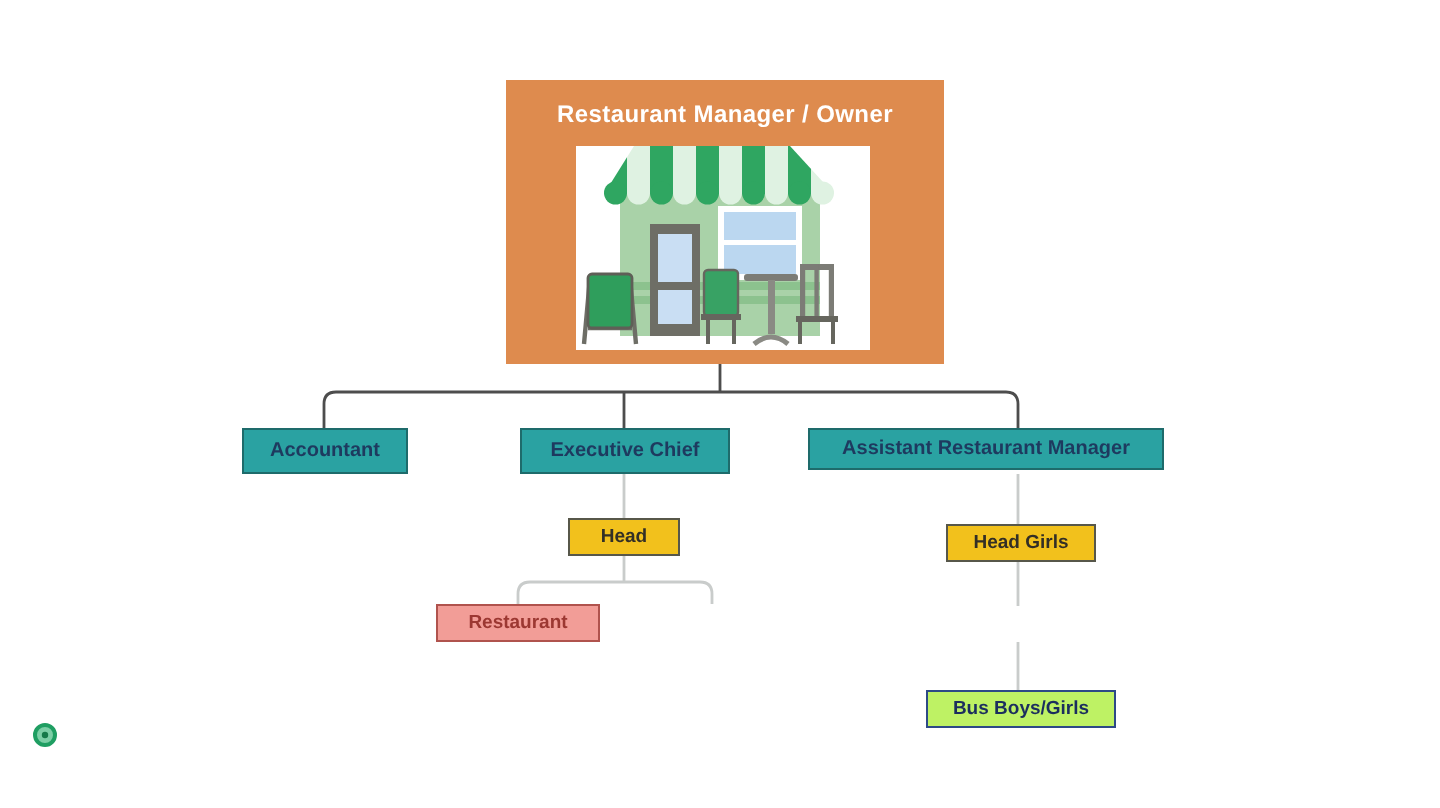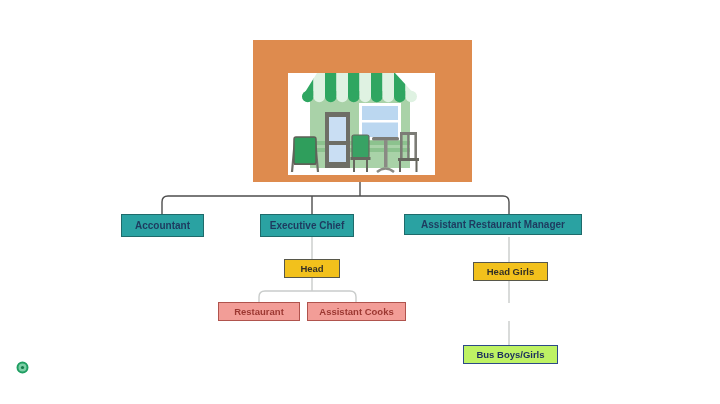--- a/index.html
+++ b/index.html
@@ -46,20 +46,21 @@
       <path d="M312 237 V259"></path>
       <path d="M312 278 V291"></path>
       <path d="M259 302 V297 Q259 291 265 291 H350 Q356 291 356 297 V302"></path>
       <path d="M509 237 V262"></path>
       <path d="M509 281 V303"></path>
       <path d="M509 321 V345"></path>
     </g>
   </svg>
 
   <div class="root-card">
+    <div class="root-title">Restaurant Manager / Owner</div>
     <div class="store-panel">
       <svg width="147" height="102" viewBox="0 0 147 102" aria-hidden="true">
         <defs>
           <clipPath id="awn">
               <path d="M29 0 H107 L129 24 H14 Z"></path>
             </clipPath>
         </defs>
 
         <g>
           <rect x="22" y="18" width="100" height="77" fill="#A9D2A8"></rect>
@@ -129,35 +130,32 @@
           <rect x="110" y="85" width="21" height="3" fill="#66665E"></rect>
           <path d="M112 88 V99 M128.5 88 V99" stroke="#66665E" stroke-width="2"></path>
         </g>
       </svg>
     </div>
   </div>
 
   <div class="node teal" style="left:121px; top:214px; width:83px; height:23px;">
     <span>Accountant</span>
   </div>
-  <div class="node teal" style="left:260px; top:214px; width:94px; height:23px;">
+  <div class="node teal" style="left:260px; top:214px; width:105px; height:23px;">
     <span>Executive Chief</span>
   </div>
   <div class="node teal" style="left:404px; top:214px; width:178px; height:21px;">
     <span>Assistant Restaurant Manager</span>
   </div>
 
   <div class="node yellow" style="left:284px; top:259px; width:56px; height:19px;">
     <span>Head</span>
   </div>
   <div class="node pink" style="left:218px; top:302px; width:82px; height:19px;">
     <span>Restaurant</span>
-  </div>
-  <div class="node pink" style="left:307px; top:302px; width:99px; height:19px;">
-    <span>Assistant Cooks</span>
   </div>
 
   <div class="node yellow" style="left:473px; top:262px; width:75px; height:19px;">
     <span>Head Girls</span>
   </div>
   <div class="node blue" style="left:463px; top:345px; width:95px; height:19px;">
     <span>Bus Boys/Girls</span>
   </div>
 
   <svg class="logo" viewBox="0 0 13 13" aria-hidden="true">

